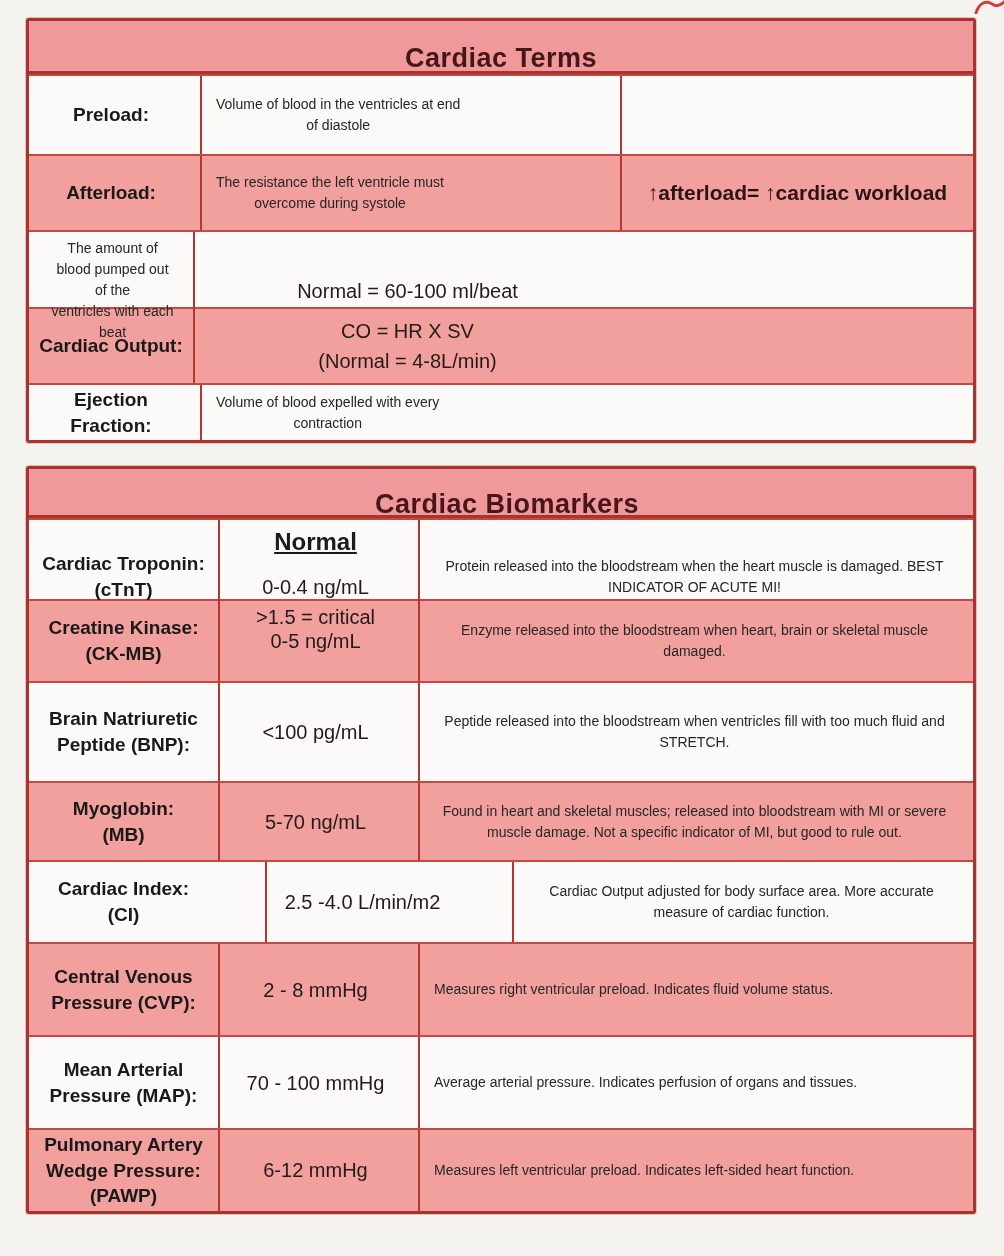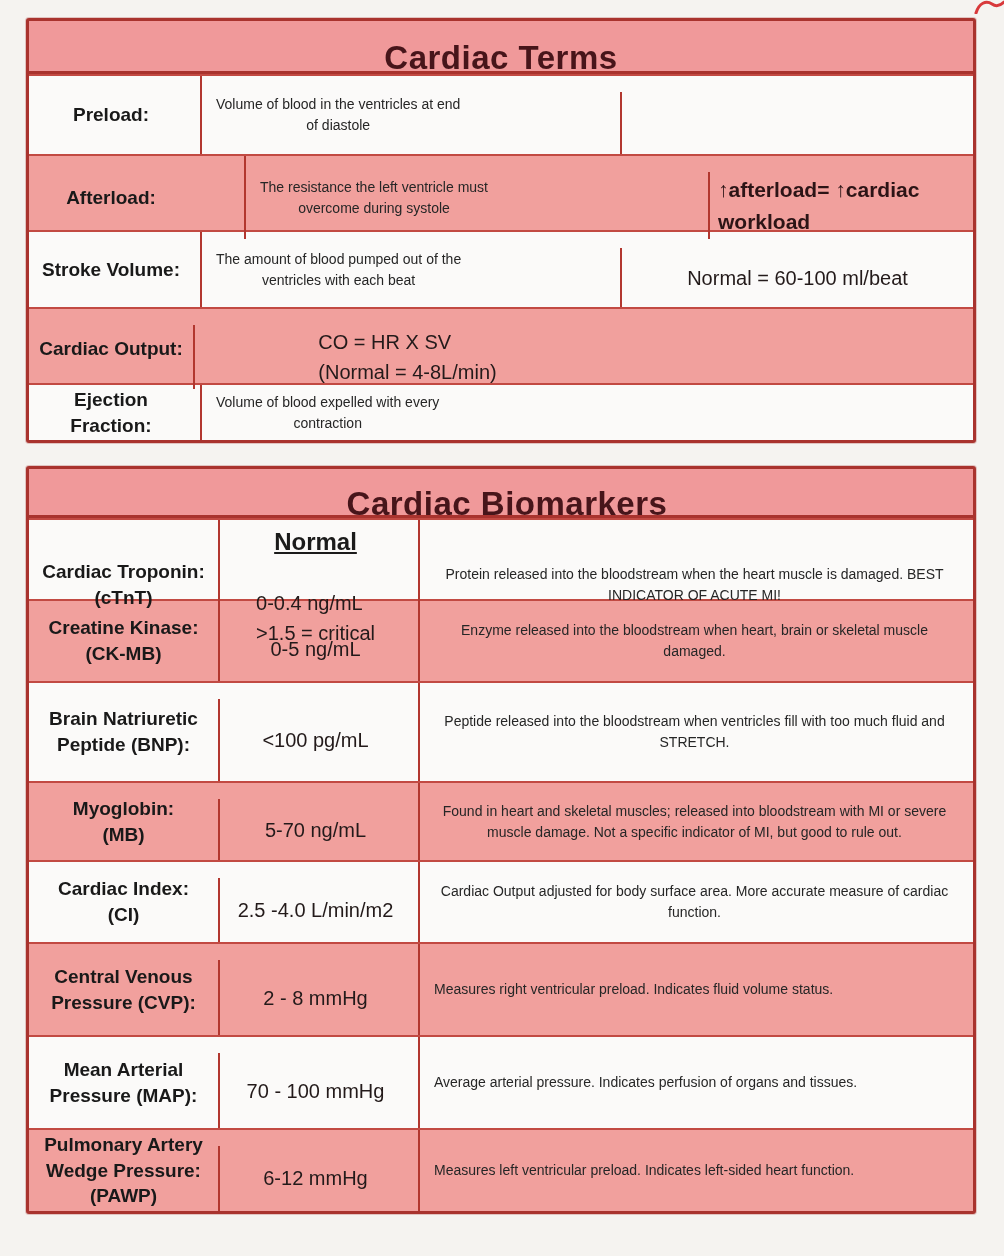--- a/index.html
+++ b/index.html
@@ -21,21 +21,21 @@
     border:3px solid #a9332e;border-radius:3px;
     background:#fbfaf9;
     box-shadow:0 0 0 1px rgba(169,51,46,.25);
   }
   .card-header{
     background:#f0999a;
     border-bottom:3px solid #a9332e;
     display:flex;align-items:center;justify-content:center;
   }
   .card-title{
-    font-size:33px;font-weight:700;letter-spacing:.5px;
+    font-size:27px;font-weight:700;letter-spacing:.5px;
     color:#47151a;
     margin-top:24px;
   }
   .row{display:grid;border-top:2px solid #c24a43;}
   .row:first-of-type{border-top:none;}
   .shade-pink{background:#f1a09d;}
   .shade-white{background:#fbfaf9;}
 
   .cell{display:flex;align-items:center;min-width:0;}
   .cell + .cell{border-left:2px solid #b2372f;}
@@ -45,49 +45,48 @@
     font-weight:700;font-size:19px;color:#191919;
     white-space:pre-line;line-height:1.35;padding:2px 6px;
   }
   .def,.desc{
     font-size:14px;line-height:1.5;color:#262626;
     padding:6px 18px 6px 14px;text-align:center;
     white-space:pre-line;
     margin-left:7px;
   }
   .val{
-    justify-content:center;text-align:left;
+    justify-content:center;text-align:center;
     font-size:20px;color:#231a1a;white-space:pre-line;line-height:1.5;
     padding:2px 8px;
-    margin-top:16px;
   }
   .arrow-val{font-weight:600;font-size:21px;color:#2c1416;}
   .co-val{font-weight:500;}
   .co-val::first-line{font-weight:700;font-size:21.5px;letter-spacing:.6px;}
 
   
   #cardiac-terms{top:18px;}
   #cardiac-terms .card-header{height:50px;}
   .t1-row{grid-template-columns:164px 427px 1fr;}
   .t1-row:nth-of-type(1){height:72px;}
   .t1-row:nth-of-type(2){height:78px;}
-  .t1-row:nth-of-type(3){height:74px;gap:44px;}
+  .t1-row:nth-of-type(3){height:74px;}
   .t1-row:nth-of-type(4){height:75px;}
   .t1-row:nth-of-type(5){height:74px;}
 
   
   #cardiac-biomarkers{top:466px;}
   #cardiac-biomarkers .card-header{height:46px;padding-left:12px;}
   .t2-row{grid-template-columns:189px 193px 1fr;}
   .t2-row:nth-of-type(1){height:118px;}
   .t2-row:nth-of-type(2){height:79px;}
   .t2-row:nth-of-type(3){height:80px;}
   .t2-row:nth-of-type(4){height:98px;}
   .t2-row:nth-of-type(5){height:77px;}
-  .t2-row:nth-of-type(6){height:80px;}
+  .t2-row:nth-of-type(6){height:80px;gap:47px;}
   .t2-row:nth-of-type(7){height:91px;}
   .t2-row:nth-of-type(8){height:91px;}
 
   .normal-cell{flex-direction:column;justify-content:flex-start;padding-top:8px;}
   .normal-hdr{
     font-weight:700;font-size:24px;text-decoration:underline;
     color:#1b1b1b;margin-bottom:14px;
   }
 </style>
 </head>
@@ -112,21 +111,20 @@
     </div>
 
     <div class="row t1-row shade-pink">
       <div class="cell term">Afterload:</div>
       <div class="cell def">The resistance the left ventricle must
 overcome during systole</div>
       <div class="cell val arrow-val">↑afterload= ↑cardiac workload</div>
     </div>
 
     <div class="row t1-row shade-white">
-      <div class="cell term">Stroke Volume:</div>
       <div class="cell def">The amount of blood pumped out of the
 ventricles with each beat</div>
       <div class="cell val">Normal = 60-100 ml/beat</div>
     </div>
 
     <div class="row t1-row shade-pink">
       <div class="cell term">Cardiac Output:</div>
       <div class="cell val co-val">CO = HR X SV
 (Normal = 4-8L/min)</div>
     </div>

